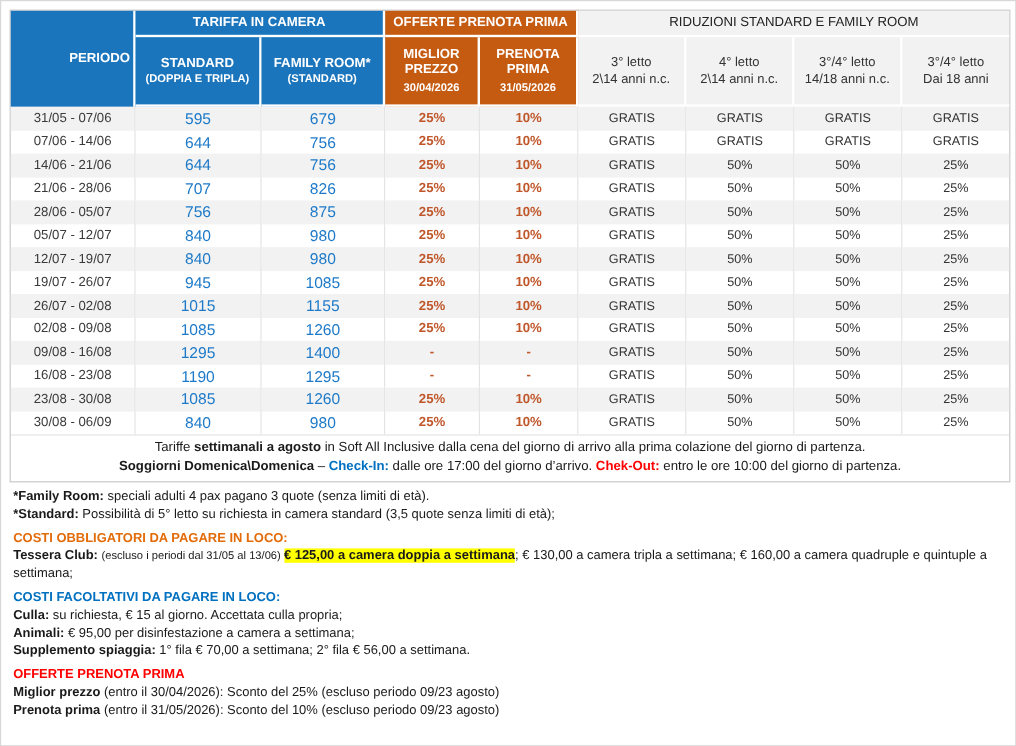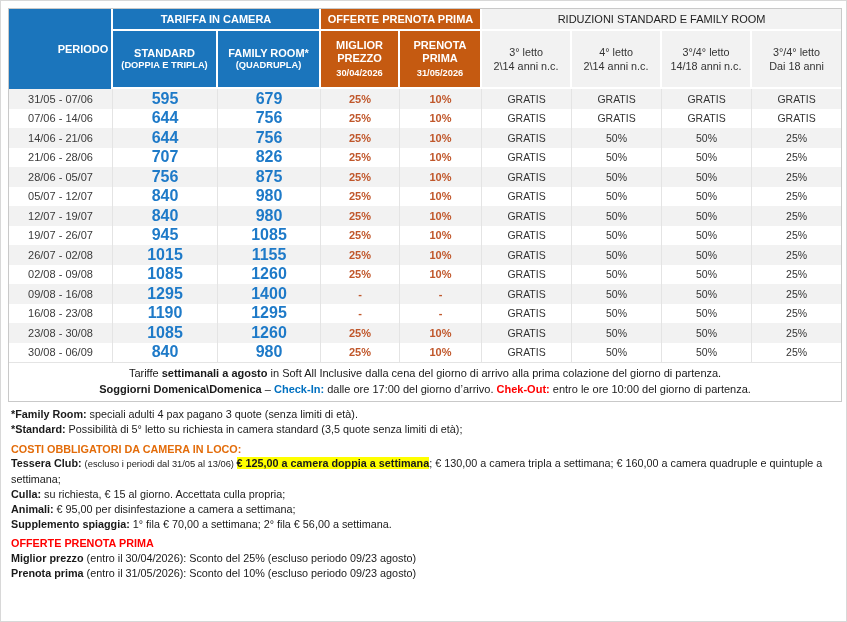--- a/index.html
+++ b/index.html
@@ -42,21 +42,21 @@
     height: 19.5px;
     text-align: center; vertical-align: middle;
     border-right: 1px solid #E4E4E4;
     padding: 0 2px;
     white-space: nowrap;
     overflow: hidden;
   }
   tbody td:last-child { border-right: none; }
   tbody tr.alt td { background: #F2F2F2; }
   td.c-period { color: #3A3A3A; font-size: 11px; }
-  td.c-price  { color: #1E7AC8; font-weight: bold; font-size: 16px; }
+  td.c-price  { color: #1E7AC8; font-weight: normal; font-size: 13px; }
   td.c-offer  { color: #C0572B; font-weight: bold; font-size: 11px; }
   td.c-rid    { color: #333; font-size: 10.5px; }
   tfoot td {
     border-top: 1px solid #E4E4E4;
     padding: 3px 4px 4px 4px;
     text-align: center;
   }
   .foot-line { font-size: 11px; line-height: 15.5px; color: #1A1A1A; }
   #notes {
     margin-top: 5px;
@@ -101,21 +101,21 @@
         <th class="hdr-orange" colspan="2">OFFERTE PRENOTA PRIMA</th>
         <th class="hdr-gray riduzioni-group" colspan="4">RIDUZIONI STANDARD E FAMILY ROOM</th>
       </tr>
       <tr class="hrow2">
         <th class="hdr-blue">
           <div class="sh-main">STANDARD</div>
           <div class="sh-sub">(DOPPIA E TRIPLA)</div>
         </th>
         <th class="hdr-blue">
           <div class="sh-main">FAMILY ROOM*</div>
-          <div class="sh-sub">(QUADRUPLA)</div>
+          <div class="sh-sub">(STANDARD)</div>
         </th>
         <th class="hdr-orange">
           <div class="sh-main">MIGLIOR</div>
           <div class="sh-main">PREZZO</div>
           <div class="sh-date">30/04/2026</div>
         </th>
         <th class="hdr-orange">
           <div class="sh-main">PRENOTA</div>
           <div class="sh-main">PRIMA</div>
           <div class="sh-date">31/05/2026</div>
@@ -300,22 +300,23 @@
           <div class="foot-line"><span class="seg-normal">Tariffe </span><span class="seg-bold">settimanali a agosto</span><span class="seg-normal"> in Soft All Inclusive dalla cena del giorno di arrivo alla prima colazione del giorno di partenza.</span></div>
           <div class="foot-line"><span class="seg-bold">Soggiorni Domenica\Domenica</span><span class="seg-normal"> – </span><span class="seg-bold-blue">Check-In:</span><span class="seg-normal"> dalle ore 17:00 del giorno d’arrivo. </span><span class="seg-bold-red">Chek-Out:</span><span class="seg-normal"> entro le ore 10:00 del giorno di partenza.</span></div>
         </td>
       </tr>
     </tfoot>
   </table>
 
   <div id="notes">
       <div class="note-line"><span class="seg-bold">*Family Room:</span><span class="seg-normal"> speciali adulti 4 pax pagano 3 quote (senza limiti di età).</span></div>
       <div class="note-line"><span class="seg-bold">*Standard:</span><span class="seg-normal"> Possibilità di 5° letto su richiesta in camera standard (3,5 quote senza limiti di età);</span></div>
-      <div class="note-line gap"><span class="seg-heading-orange">COSTI OBBLIGATORI DA CAMERA IN LOCO:</span></div>
+      <div class="note-line gap"><span class="seg-heading-orange">COSTI OBBLIGATORI DA PAGARE IN LOCO:</span></div>
       <div class="note-line"><span class="seg-bold">Tessera Club: </span><span class="seg-small">(escluso i periodi dal 31/05 al 13/06) </span><span class="seg-bold-highlight">€ 125,00 a camera doppia a settimana</span><span class="seg-normal">; € 130,00 a camera tripla a settimana; € 160,00 a camera quadruple e quintuple a settimana;</span></div>
+      <div class="note-line gap"><span class="seg-heading-blue">COSTI FACOLTATIVI DA PAGARE IN LOCO:</span></div>
       <div class="note-line"><span class="seg-bold">Culla:</span><span class="seg-normal"> su richiesta, € 15 al giorno. Accettata culla propria;</span></div>
       <div class="note-line"><span class="seg-bold">Animali:</span><span class="seg-normal"> € 95,00 per disinfestazione a camera a settimana;</span></div>
       <div class="note-line"><span class="seg-bold">Supplemento spiaggia:</span><span class="seg-normal"> 1° fila € 70,00 a settimana; 2° fila € 56,00 a settimana.</span></div>
       <div class="note-line gap"><span class="seg-heading-red">OFFERTE PRENOTA PRIMA</span></div>
       <div class="note-line"><span class="seg-bold">Miglior prezzo</span><span class="seg-normal"> (entro il 30/04/2026): Sconto del 25% (escluso periodo 09/23 agosto)</span></div>
       <div class="note-line"><span class="seg-bold">Prenota prima</span><span class="seg-normal"> (entro il 31/05/2026): Sconto del 10% (escluso periodo 09/23 agosto)</span></div>
     </div>
 
 </div>
 

